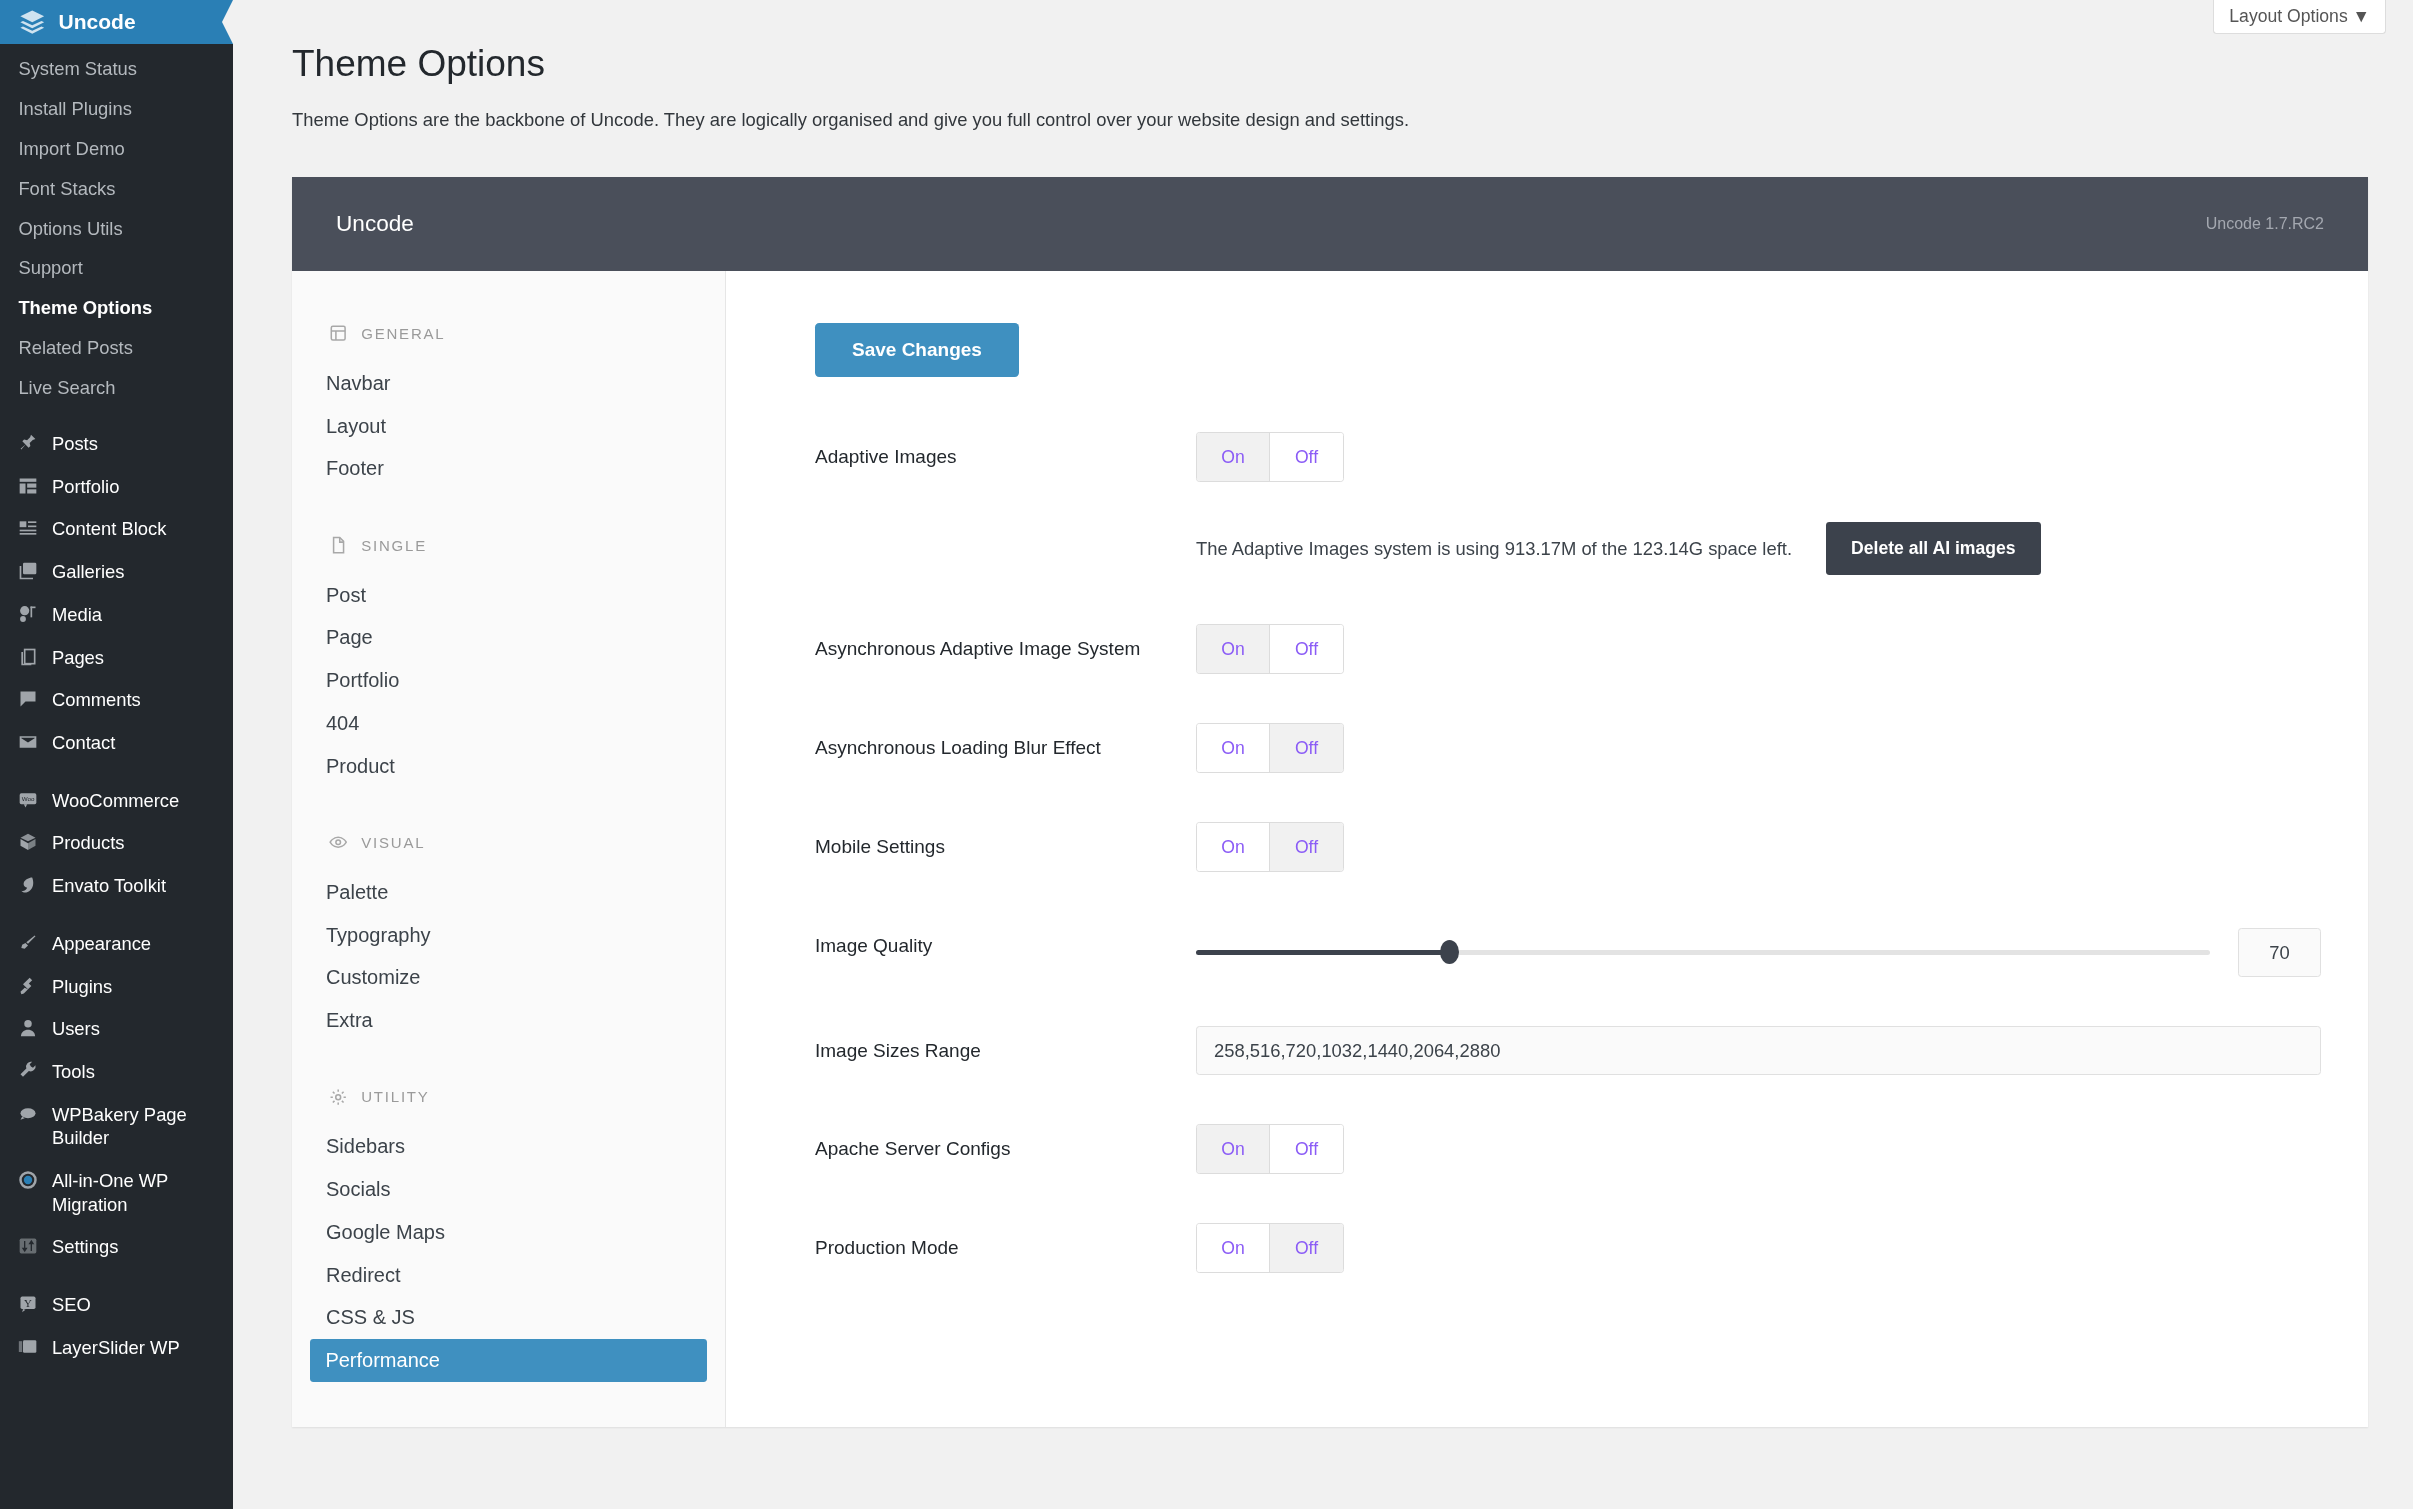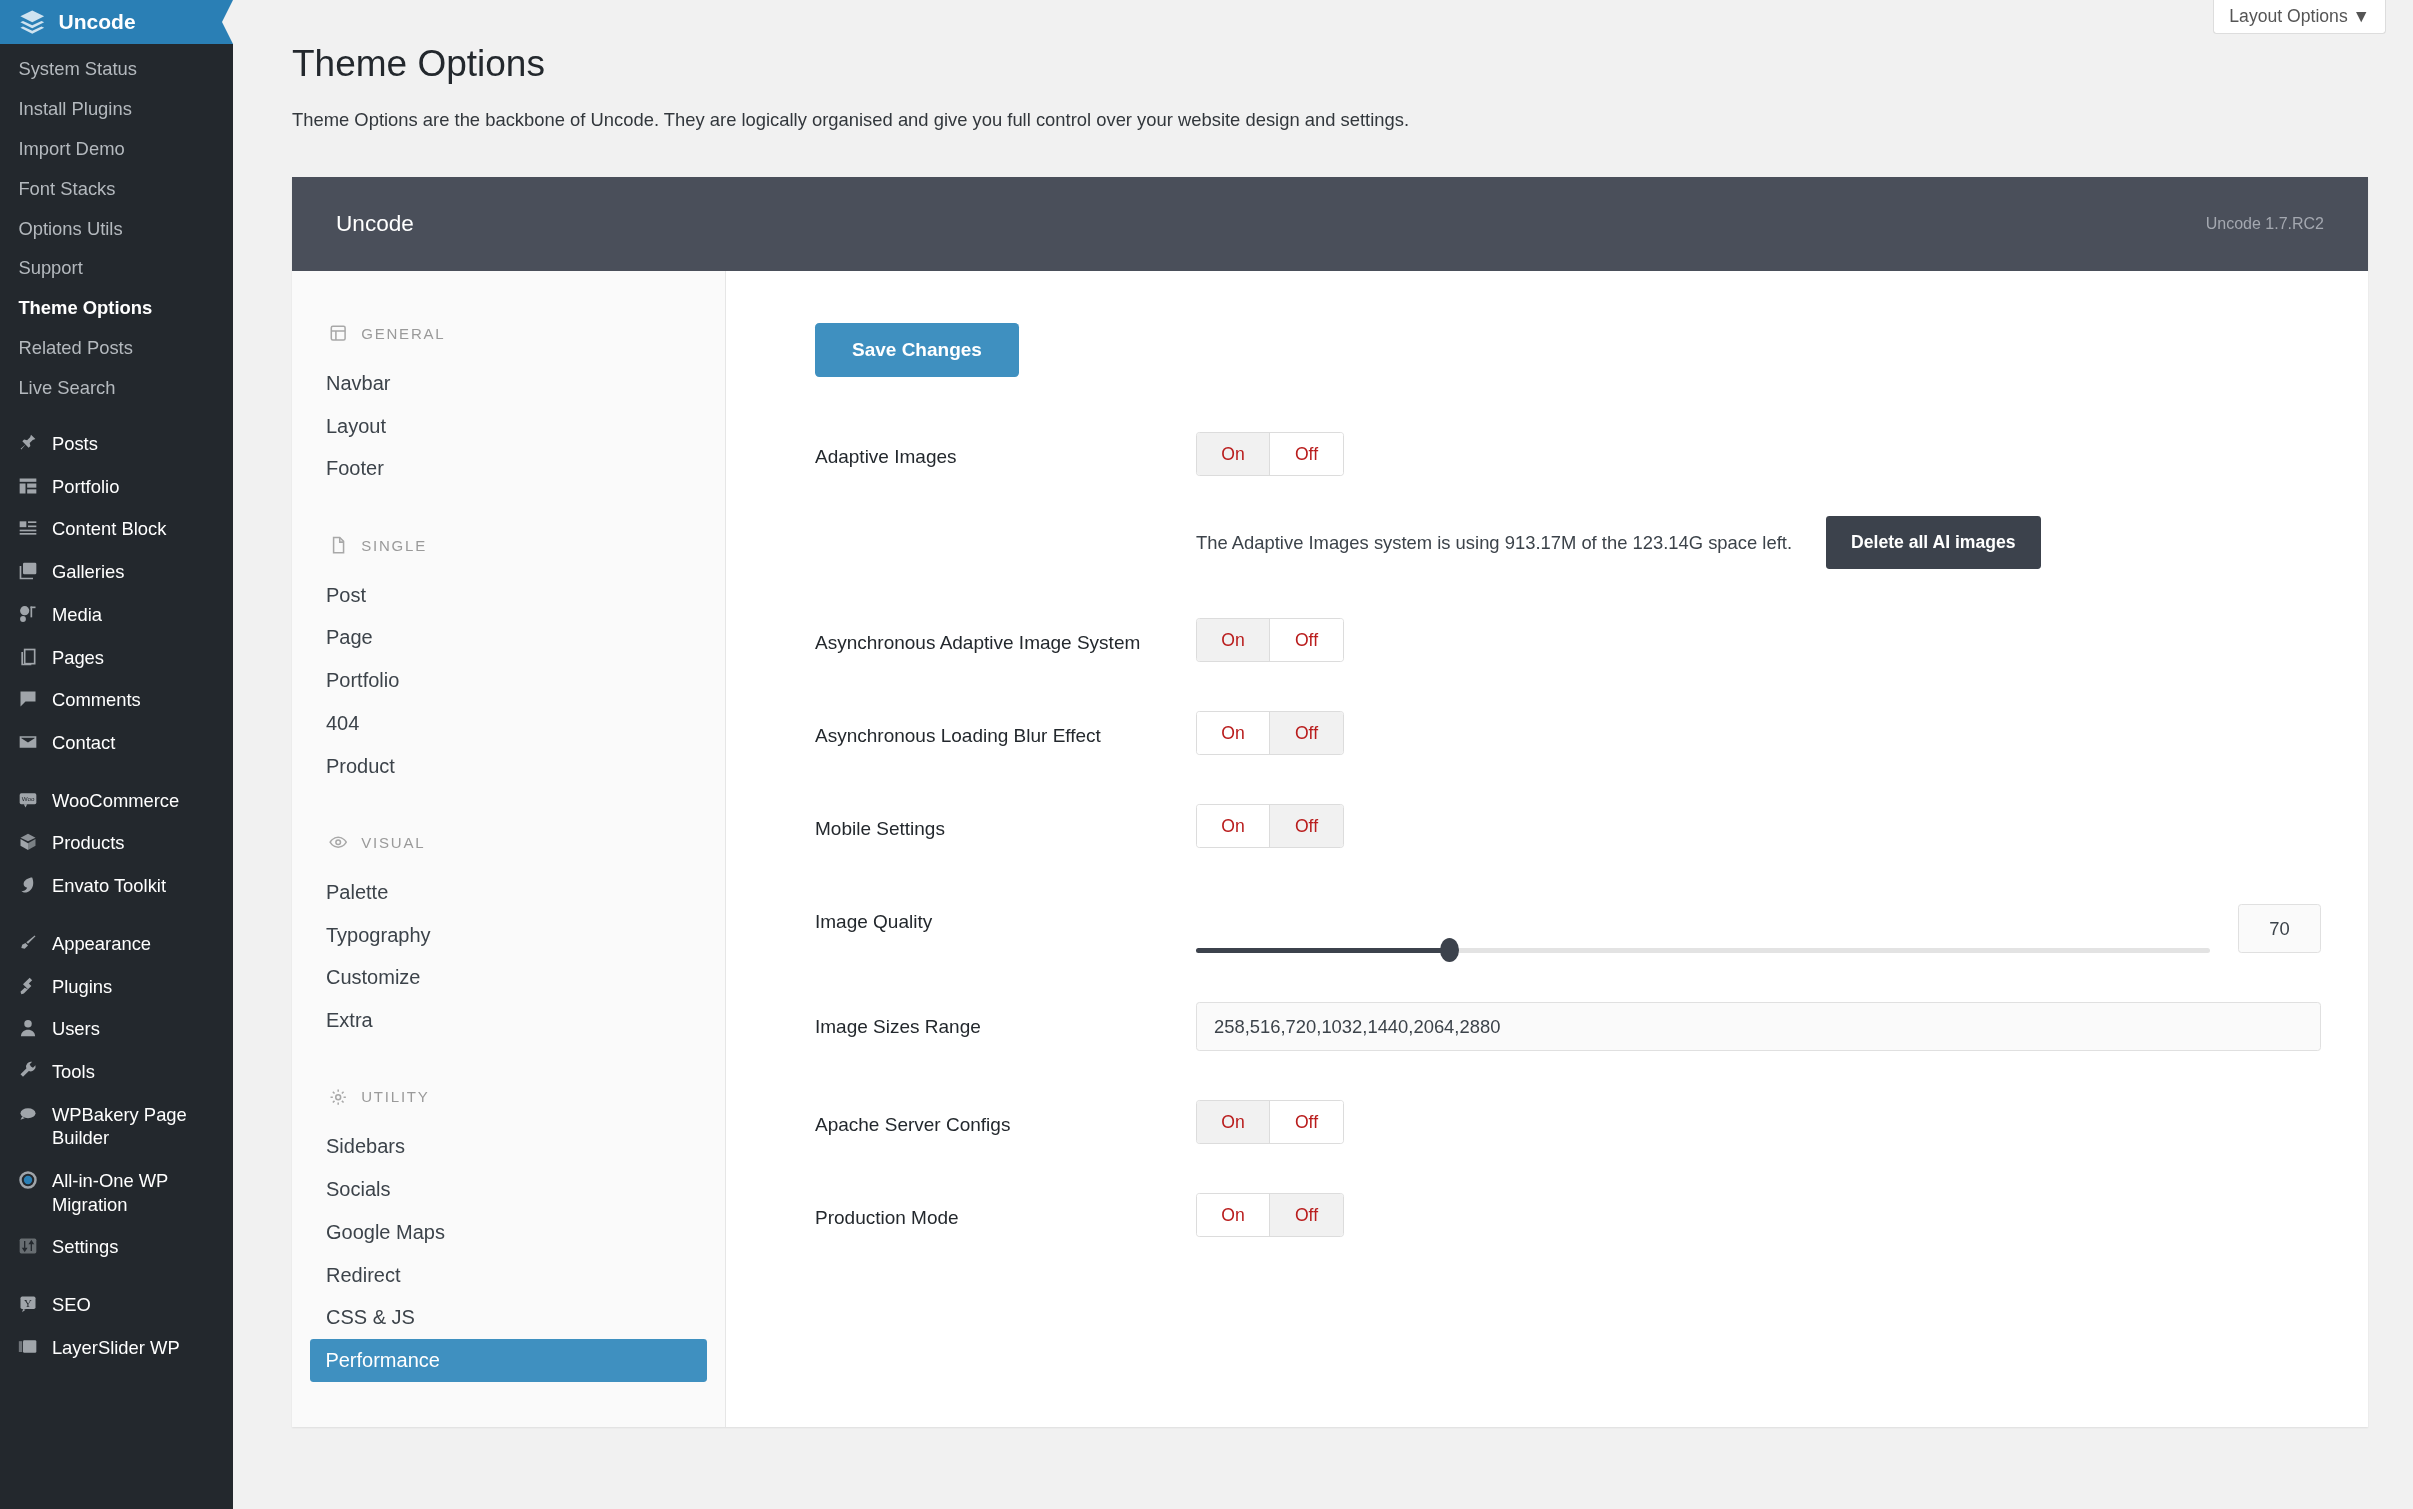--- a/index.html
+++ b/index.html
@@ -128,40 +128,40 @@
   .field { display: flex; align-items: flex-start; margin-top: 49px; }
   .field.first { margin-top: 55px; }
   .f-label {
     width: 381px; flex: 0 0 381px;
     font-size: 19px; color: #23282d;
     line-height: 1.42; padding-top: 11.7px;
   }
   .toggle { display: inline-flex; border: 0.8px solid #dcdcdc; border-radius: 3.4px; overflow: hidden; background: #fff; }
   .toggle span {
     display: flex; align-items: center; justify-content: center;
-    width: 73px; height: 42px;
-    font-size: 17.6px; color: #b91c1c;
+    width: 73px; height: 48px;
+    font-size: 17.6px; color: #8b5cf6;
     background: #fff;
   }
   .toggle span.on-sel, .toggle span.off-sel { background: #f1f1f1; }
   .toggle span:first-child { border-right: 0.8px solid #dcdcdc; }
 
   .note-row { display: flex; align-items: center; margin-top: 40px; }
   .note-row .spacer { width: 381px; flex: 0 0 381px; }
   .note-txt { font-size: 18.4px; color: #3c434a; }
   .btn-delete {
     margin-left: 34px;
     background: #3c424c; color: #fff;
     border: none; border-radius: 3.4px;
     font-size: 17.6px; font-weight: bold;
     padding: 16px 25px;
     font-family: inherit;
   }
 
-  .slider-wrap { flex: 1; display: flex; align-items: flex-end; padding-top: 6.7px; }
+  .slider-wrap { flex: 1; display: flex; align-items: center; padding-top: 6.7px; }
   .track { flex: 1; height: 5px; background: #e3e3e3; border-radius: 2.5px; position: relative; margin-right: 28.5px; }
   .track .fill { position: absolute; left: 0; top: 0; height: 5px; background: #3c424c; border-radius: 2.5px; }
   .track .knob {
     position: absolute; top: 50%;
     width: 19px; height: 24px; margin-top: -12.6px; margin-left: -9.2px;
     background: #3c424c; border-radius: 50%;
   }
   .num-box {
     width: 83px; height: 49px;
     border: 0.8px solid #e0e0e0; border-radius: 3.4px;

